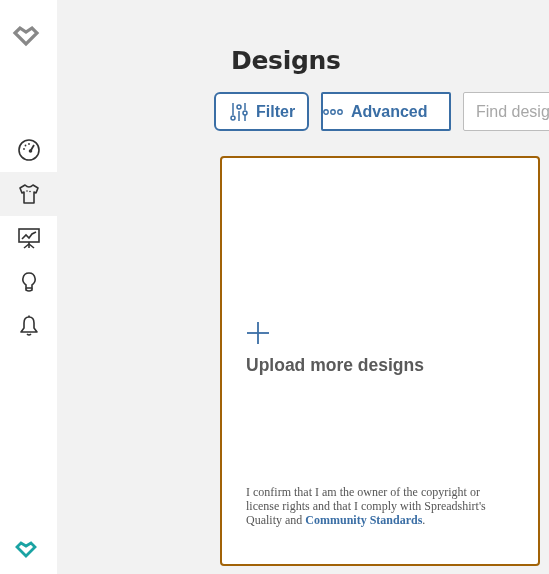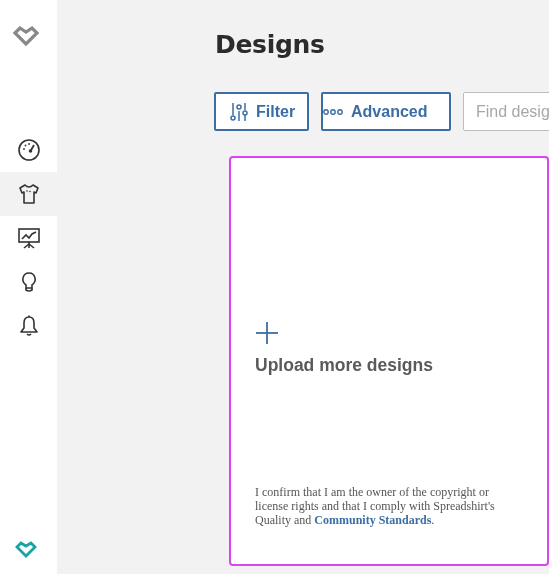--- a/index.html
+++ b/index.html
@@ -17,44 +17,44 @@
   .nav-item {
     position:absolute; left:0; width:57px; height:44px;
     display:flex; align-items:center; justify-content:center;
     cursor:pointer;
   }
   .nav-item.active { background:#f2f2f2; }
   .nav-item svg { width:24px; height:24px; }
   .logo-bottom { position:absolute; left:14px; top:539px; width:24px; height:22px; }
 
   .page-title {
-    position:absolute; left:215px; top:30px; margin:0;
+    position:absolute; left:215px; top:30px; margin:16px;
     font-family:"DejaVu Sans", sans-serif;
     font-size:25px; font-weight:bold; color:#2b2b2b; letter-spacing:-0.3px;
   }
   .btn {
     position:absolute; top:92px; height:39px; box-sizing:border-box;
     border:2px solid #3a6ea5; border-radius:2px; background:#fff;
     color:#3a6ea5; font-weight:bold; font-size:16px;
     display:flex; align-items:center; cursor:pointer;
   }
-  .btn-filter { left:214px; width:95px; padding-left:14px; }
+  .btn-filter { left:214px; width:95px; padding-left:14px;border-radius:6px; }
   .btn-adv { left:321px; width:130px; padding-left:0; }
   .btn .ico { display:inline-block; margin-right:8px; }
   .search {
     position:absolute; left:463px; top:92px; width:120px; height:39px;
     box-sizing:border-box; border:1px solid #bdbdbd; border-radius:2px;
     background:#fff; padding:0 12px; font-size:16px; color:#333;
     font-family:"Liberation Sans", sans-serif; outline:none;
   }
   .search::placeholder { color:#a7a7a7; }
 
   .upload-card {
-    position:absolute; left:229px; top:156px; width:320px; height:410px;
-    box-sizing:border-box; border:2px solid #d946ef; border-radius:4px;
+    position:absolute; left:220px; top:156px; width:320px; height:410px;
+    box-sizing:border-box; border:2px solid #a16207; border-radius:4px;
     background:#fff; cursor:pointer;
   }
   .plus { position:absolute; left:24px; top:163px; width:24px; height:24px; }
   .upload-text {
     position:absolute; left:24px; top:194px; width:280px;
     font-size:17.5px; font-weight:bold; color:#5a5a5a; line-height:26px;
   }
   .legal {
     position:absolute; left:24px; top:327px; width:270px;
     font-size:12px; color:#555; line-height:14px;font-family:Liberation Serif, serif;

